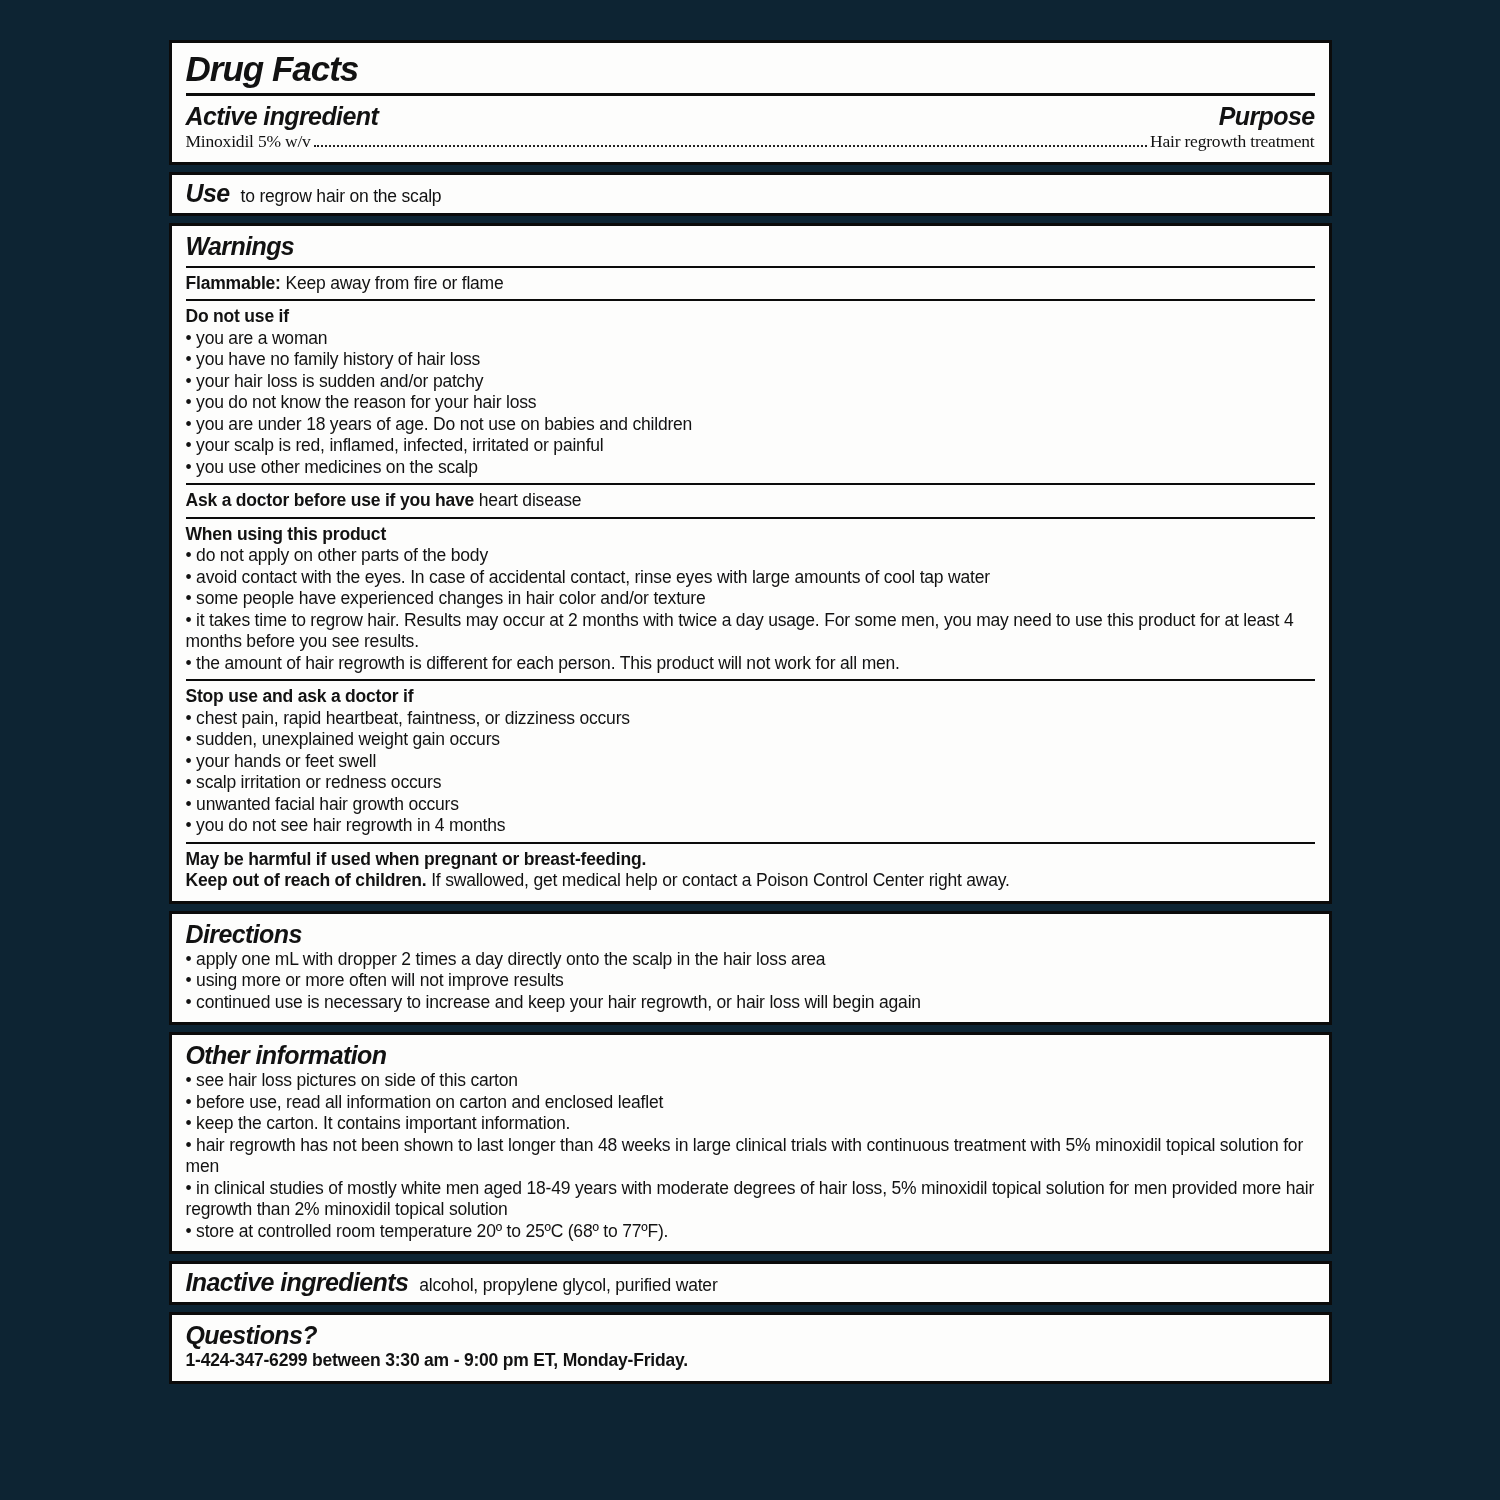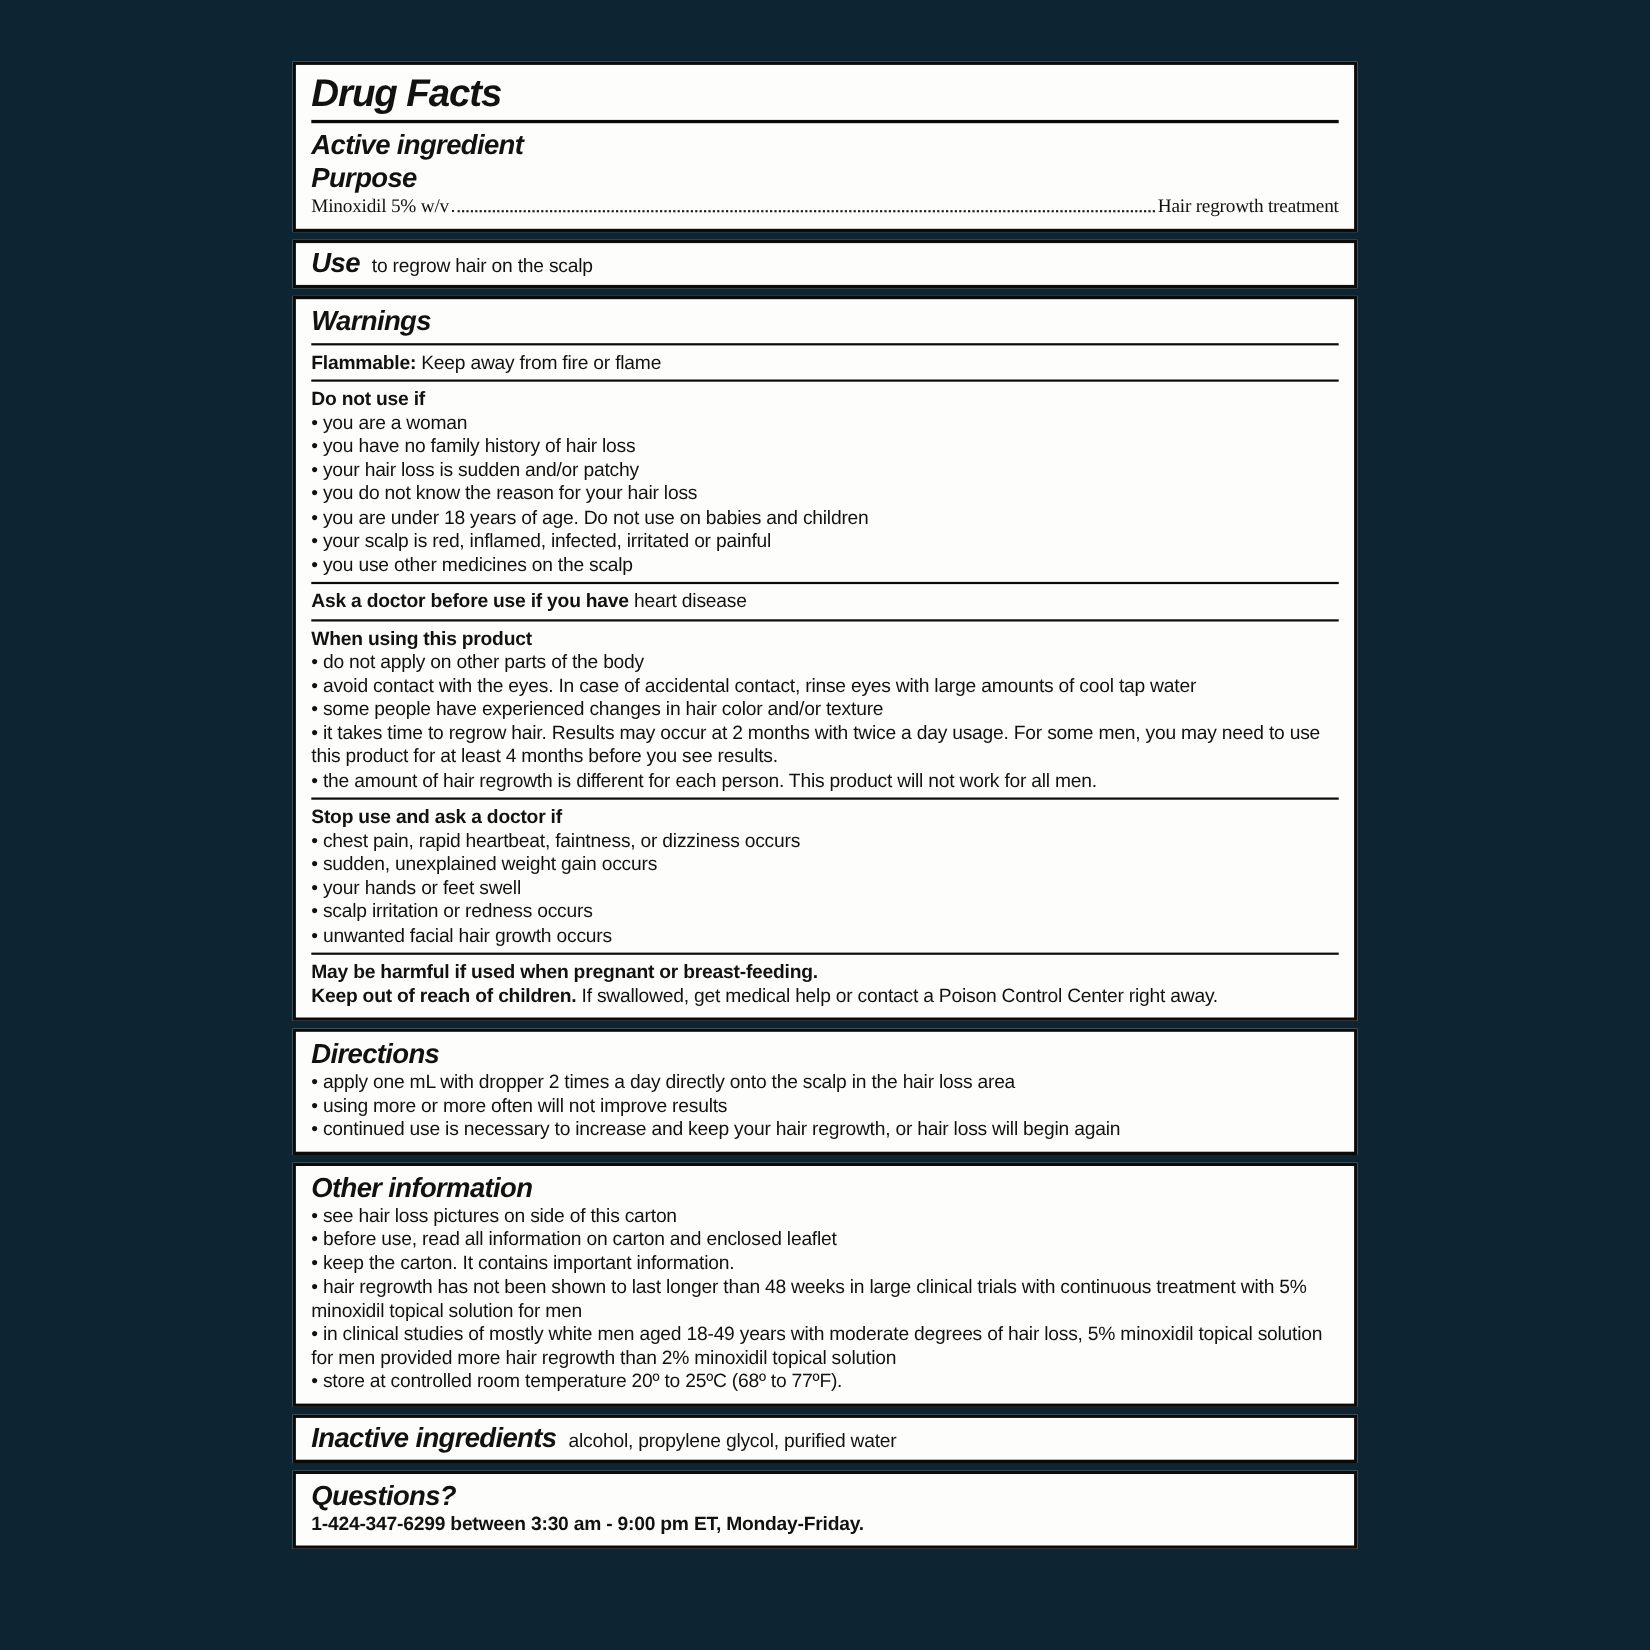--- a/index.html
+++ b/index.html
@@ -8,22 +8,22 @@
   }
   body {
     width: 1500px;
     height: 1500px;
     background: #0d2433;
     overflow: hidden;
     font-family: "Liberation Sans", sans-serif;
     color: #121212;
   }
   .label {
-    width: 968px;
-    margin: 16px auto;
+    width: 1163px;
+    margin: 0 auto;
     padding-top: 40px;
     box-sizing: border-box;
   }
   .box {
     background: #fdfdfc;
     border: 3px solid #0b0b0b;
     box-sizing: border-box;
     padding: 5px 14px 9px 14px;
     margin-bottom: 7px;
     font-size: 17.5px;
@@ -56,21 +56,20 @@
   .rule {
     border: 0;
     border-top: 2px solid #0b0b0b;
     margin: 5px 0;
   }
   .b { font-weight: bold; }
   .two-col {
     display: flex;
     justify-content: space-between;
     align-items: baseline;
-    flex-direction: column;
   }
   .leader-row {
     display: flex;
     align-items: baseline;
     white-space: nowrap;
     font-family: Liberation Serif, serif;
   }
   .leader {
     flex: 1 1 auto;
     height: 13px;
@@ -157,20 +156,21 @@
     <hr class="rule">
 
     <div class="subsection">
       <div class="subhead">Stop use and ask a doctor if</div>
       <div class="bullets">
           <div class="bullet">chest pain, rapid heartbeat, faintness, or dizziness occurs</div>
           <div class="bullet">sudden, unexplained weight gain occurs</div>
           <div class="bullet">your hands or feet swell</div>
           <div class="bullet">scalp irritation or redness occurs</div>
           <div class="bullet">unwanted facial hair growth occurs</div>
+          <div class="bullet">you do not see hair regrowth in 4 months</div>
         </div>
     </div>
     <hr class="rule">
 
     <div class="subhead">May be harmful if used when pregnant or breast-feeding.</div>
     <div>
       <span class="b">Keep out of reach of children.</span>
       <span>If swallowed, get medical help or contact a Poison Control Center right away.</span>
     </div>
   </section>

